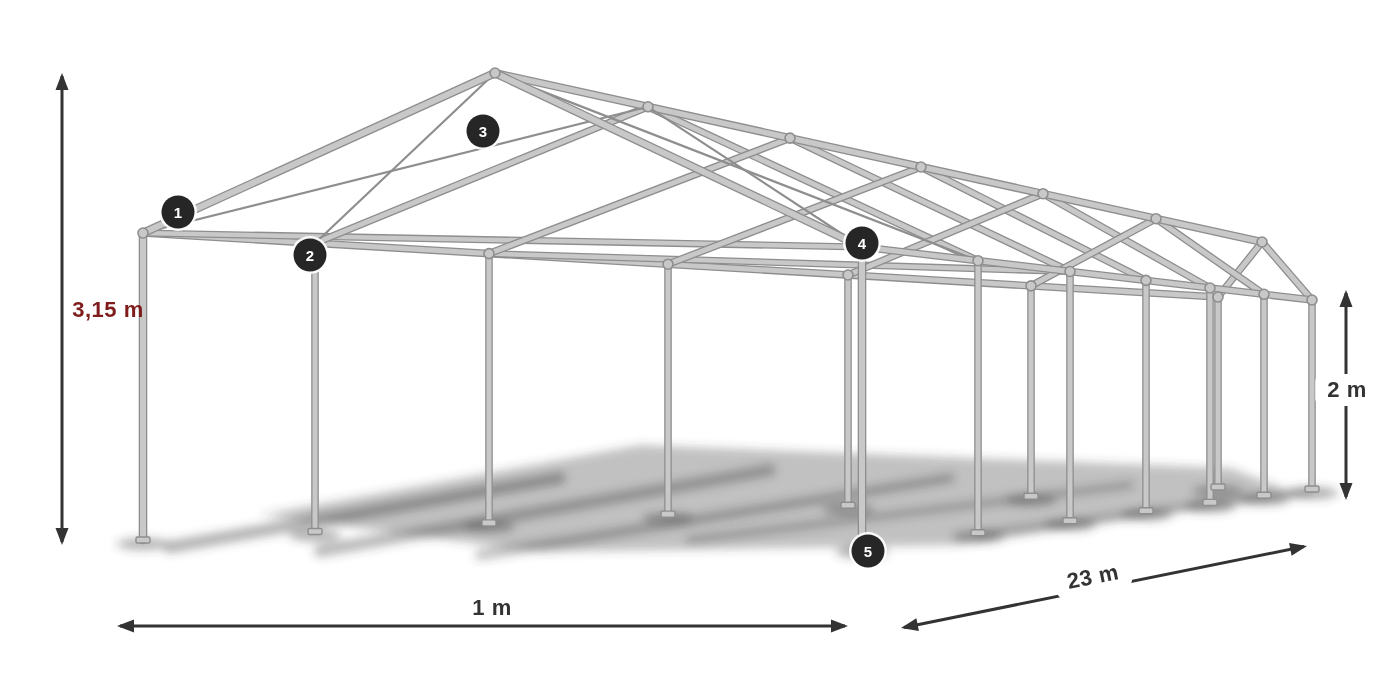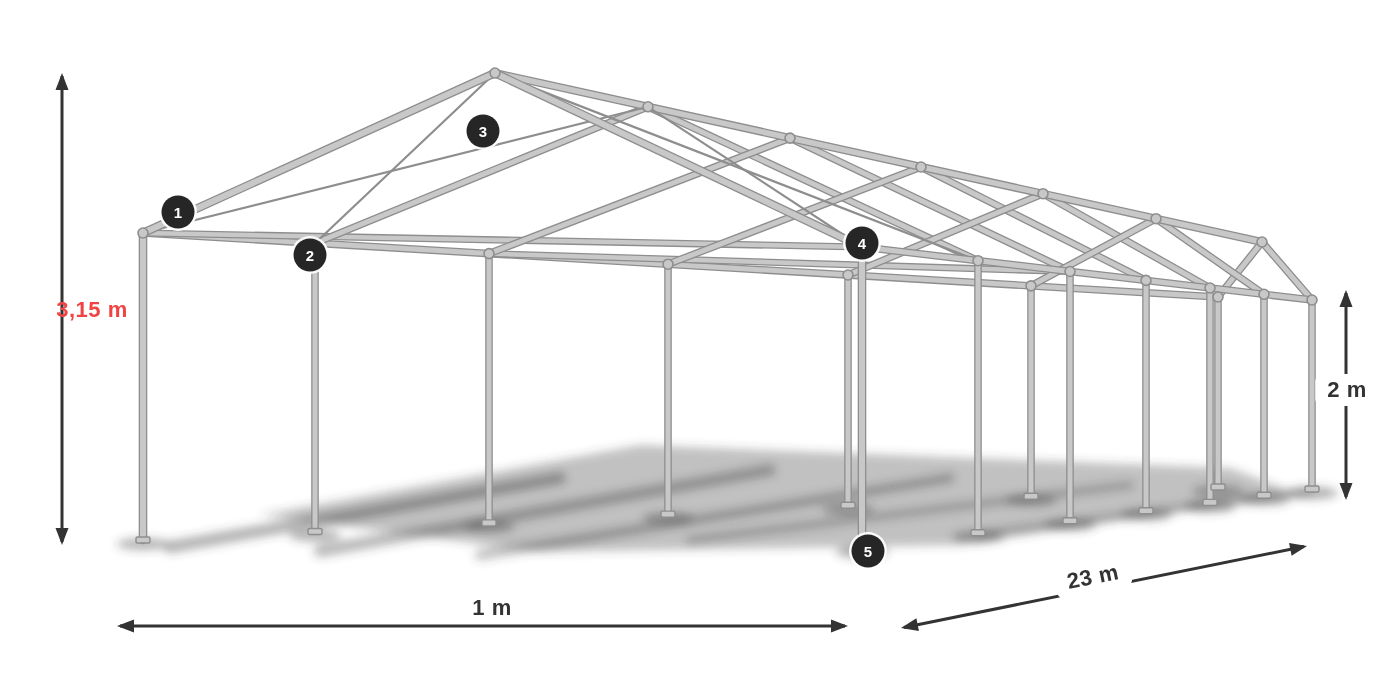--- a/index.html
+++ b/index.html
@@ -183,21 +183,21 @@
           <polygon points="848,626 831,632.5 831,619.5" fill="#333333"></polygon>
         </g>
         <g>
           <line x1="903.9406224568393" y1="627.4060811786679" x2="1304.0593775431607" y2="546.5939188213321" stroke="#333333" stroke-width="3"></line>
           <polygon points="901,628 918.9503513683088,631.0058086689367 916.3767031425365,618.2631113559664" fill="#333333"></polygon>
           <polygon points="1307,546 1291.6232968574634,555.7368886440336 1289.0496486316913,542.9941913310633" fill="#333333"></polygon>
         </g>
       </g>
     </svg>
 
-  <div class="dim-label no-pill" style="left: 92px; top: 310px; color: #ef4444;">3,15 m</div>
+  <div class="dim-label no-pill" style="left: 108px; top: 310px; color: #7f1d1d;">3,15 m</div>
 
   <div class="dim-label" style="left: 1347px; top: 390px; color: rgb(51, 51, 51); text-align: center;">2 m</div>
 
   <div class="dim-label" style="left: 492px; top: 608px; color: rgb(51, 51, 51);">1 m</div>
 
   <div class="dim-label" style="left: 1093px; top: 577px; transform: translate(-50%, -50%) rotate(-11.5deg); color: rgb(51, 51, 51);">23 m</div>
 
   <div class="badge" style="left: 178px; top: 212px; background: rgb(38, 38, 38); color: rgb(255, 255, 255);">1</div>
   <div class="badge" style="left: 310px; top: 255px; background: rgb(38, 38, 38); color: rgb(255, 255, 255);">2</div>
   <div class="badge" style="left: 483px; top: 131px; background: rgb(38, 38, 38); color: rgb(255, 255, 255);">3</div>

